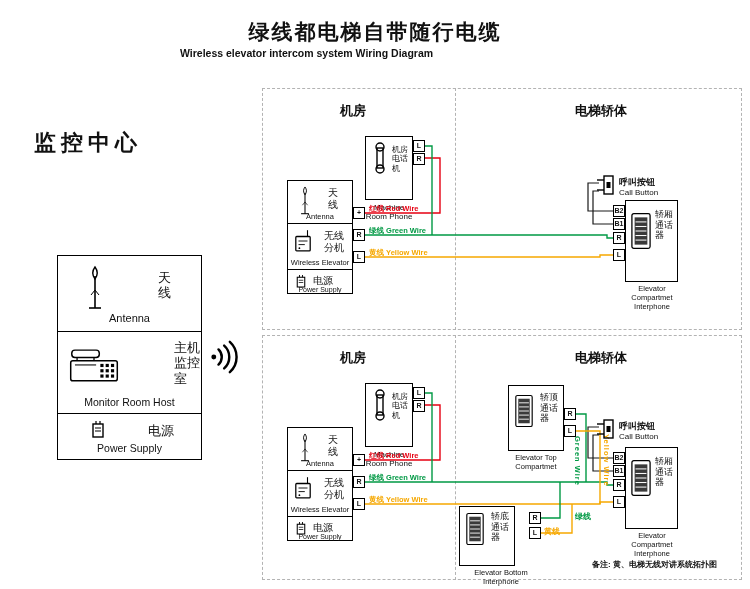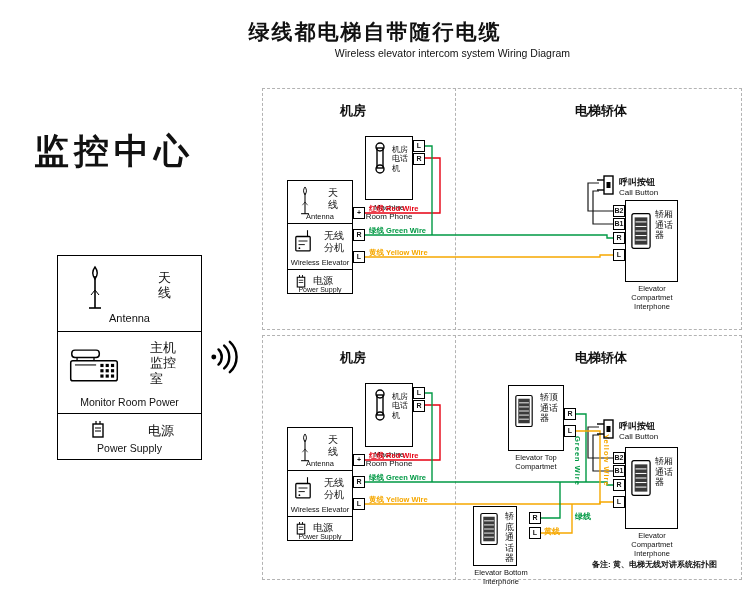--- a/index.html
+++ b/index.html
@@ -17,23 +17,23 @@
   .nw{white-space:nowrap}
   .ctr{text-align:center}
   .b{font-weight:bold}
   .s7{font-size:7px}.s75{font-size:7.5px}.s8{font-size:8px}.s9{font-size:9px}
   .s10{font-size:10px}.s105{font-size:10.5px}.s11{font-size:11px}.s13{font-size:13px}
   .c-red{color:#e60012}.c-green{color:#009944}.c-yellow{color:#f6a800}
   .wire-label{position:absolute;font-size:7.5px;font-weight:bold;white-space:nowrap}
   .vlabel{position:absolute;writing-mode:vertical-rl;font-size:7.5px;font-weight:bold;letter-spacing:1px}
   .title{position:absolute;left:180px;top:18px;width:390px;text-align:center;
          font-size:21px;font-weight:bold;letter-spacing:2px}
-  .subtitle{position:absolute;left:180px;top:47px;width:390px;text-align:right;
-            font-size:10.5px;font-weight:normal}
-  .center-heading{position:absolute;left:34px;top:128px;font-size:35px;font-weight:bold;letter-spacing:5px}
+  .subtitle{position:absolute;left:180px;top:47px;width:390px;text-align:left;
+            font-size:10.5px;font-weight:bold}
+  .center-heading{position:absolute;left:34px;top:128px;font-size:22px;font-weight:bold;letter-spacing:5px}
   .note{position:absolute;left:592px;top:559px;font-size:8px;font-weight:bold;white-space:nowrap}
   svg.icon{position:absolute}
 </style>
 </head>
 <body>
 
 <svg width="0" height="0" style="position:absolute" aria-hidden="true">
   <defs>
     <symbol id="sym-antenna" viewBox="0 0 26 46">
       <line x1="13" y1="44" x2="13" y2="12" stroke="#000" stroke-width="1.6"></line>
@@ -139,24 +139,24 @@
           <use href="#sym-antenna"></use>
         </svg>
       <div class="abs pre s13" style="left:100px;top:14px">天
 线</div>
       <div class="abs ctr s11" style="left:0;top:56px;width:143px">Antenna</div>
     </div>
     <div class="row" style="height:82px;border-top:1px solid #000">
       <svg class="icon" style="left:10px;top:16px" width="52" height="36">
           <use href="#sym-deskphone"></use>
         </svg>
-      <div class="abs pre s13" style="left:92px;top:8px">主机
+      <div class="abs pre s13" style="left:116px;top:8px">主机
 监控
 室</div>
-      <div class="abs ctr s105" style="left:0;top:64px;width:143px">Monitor Room Power</div>
+      <div class="abs ctr s105" style="left:0;top:64px;width:143px">Monitor Room Host</div>
     </div>
     <div class="row" style="height:46px;border-top:1px solid #000">
       <svg class="icon" style="left:32px;top:5px" width="16" height="20">
           <use href="#sym-power"></use>
         </svg>
       <div class="abs nw s13" style="left:90px;top:8px">电源</div>
       <div class="abs ctr s105" style="left:0;top:28px;width:143px">Power Supply</div>
     </div>
   </div>
 
@@ -318,21 +318,21 @@
 器</div>
     </div>
     <div class="abs ctr pre s75" style="left:619px;top:532px;width:66px">Elevator
 Compartmet
 Interphone</div>
     <div class="term" style="left:613px;top:452px">B2</div>
     <div class="term" style="left:613px;top:465px">B1</div>
     <div class="term" style="left:613px;top:479px">R</div>
     <div class="term" style="left:613px;top:496px">L</div>
 
-    <div class="box" style="left:473px;top:506px;width:44px;height:60px">
+    <div class="box" style="left:459px;top:506px;width:56px;height:60px">
       <svg class="icon" style="left:6px;top:5px" width="18" height="34">
           <use href="#sym-speaker"></use>
         </svg>
       <div class="abs pre s9" style="left:31px;top:4px">轿底
 通话
 器</div>
     </div>
     <div class="abs ctr pre s75" style="left:461px;top:569px;width:80px">Elevator Bottom
 Interphone</div>
     <div class="term" style="left:529px;top:512px">R</div>

